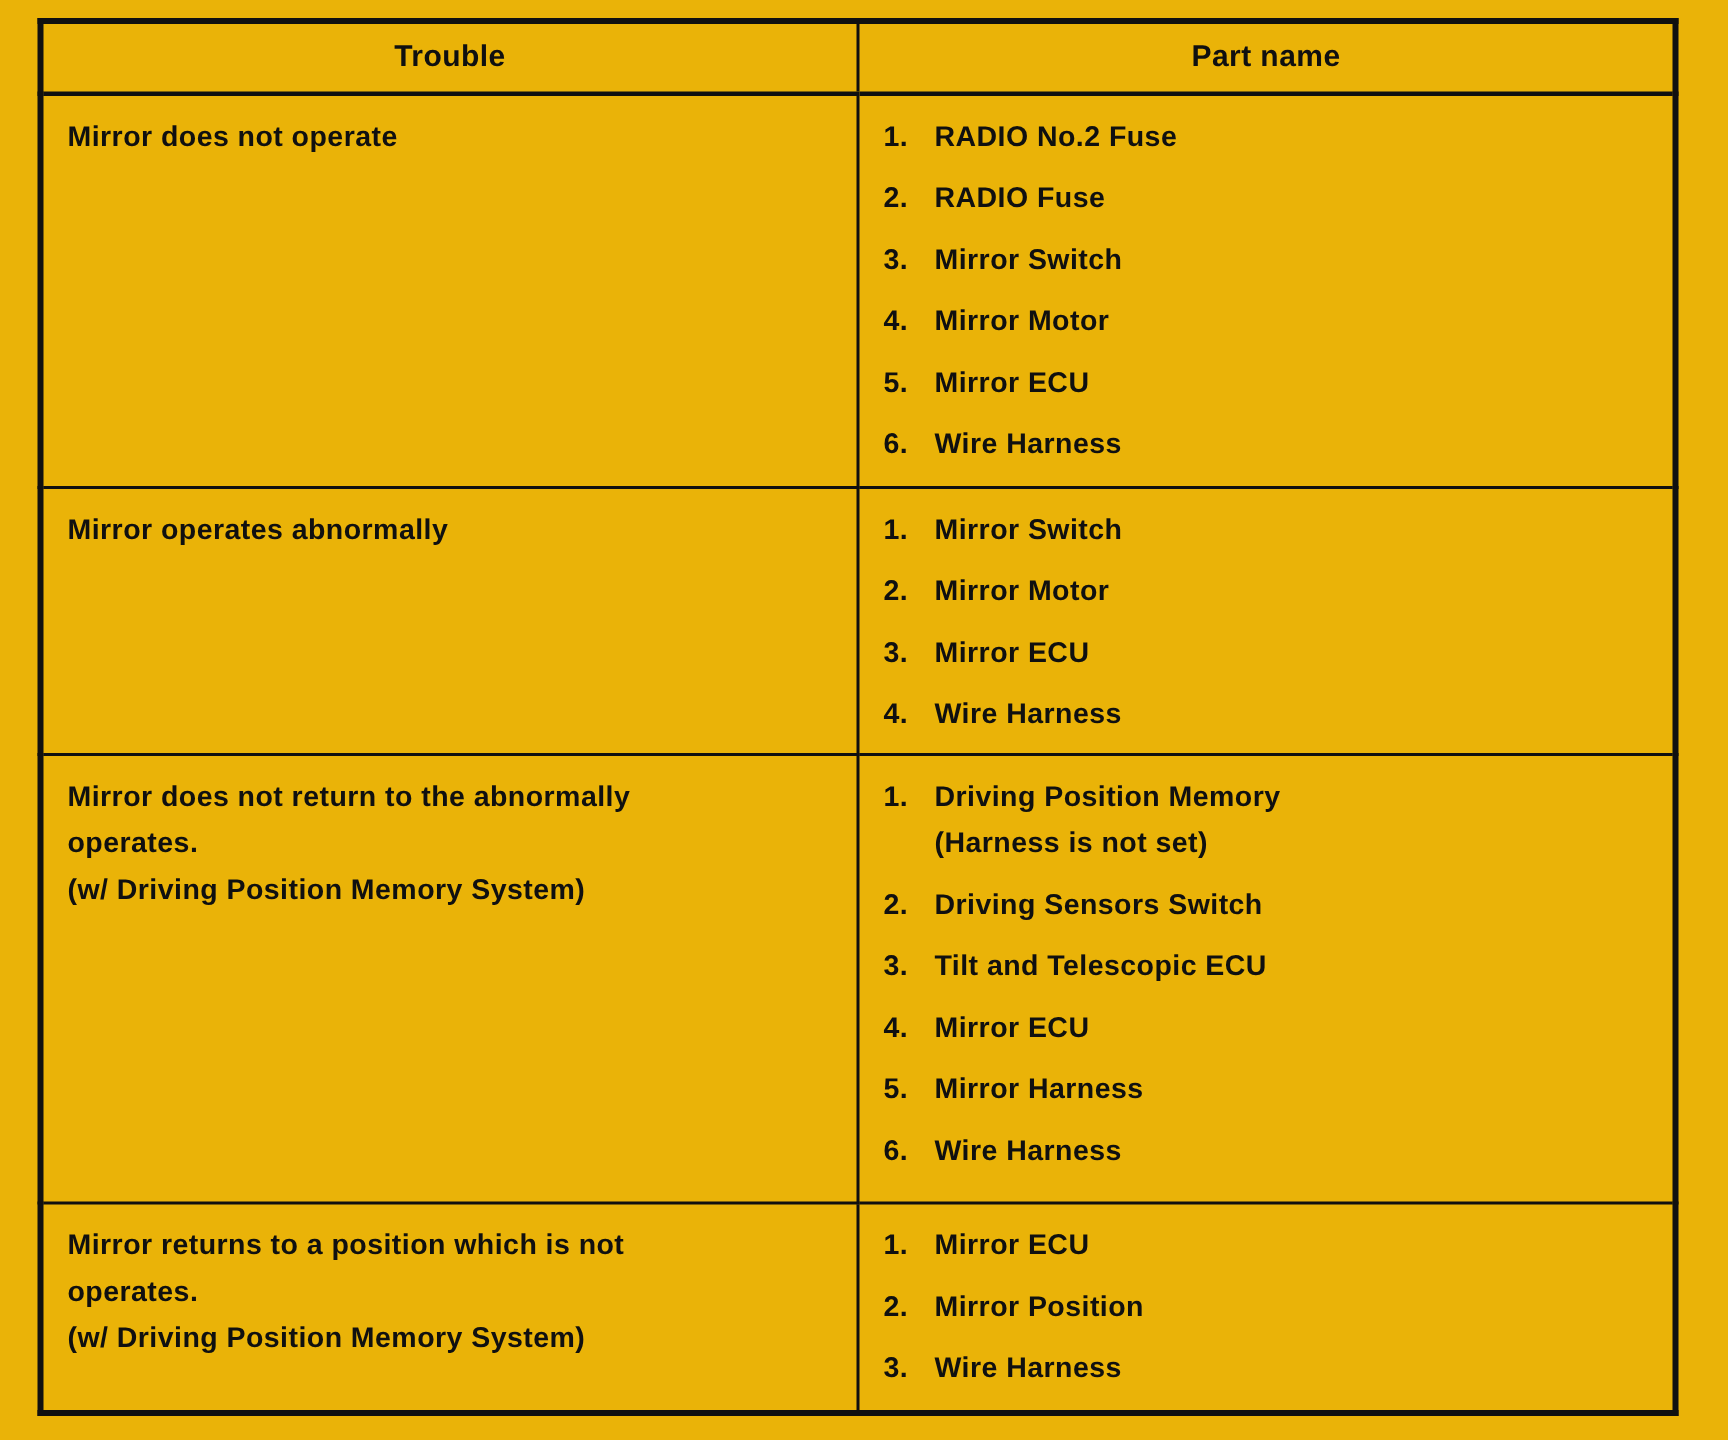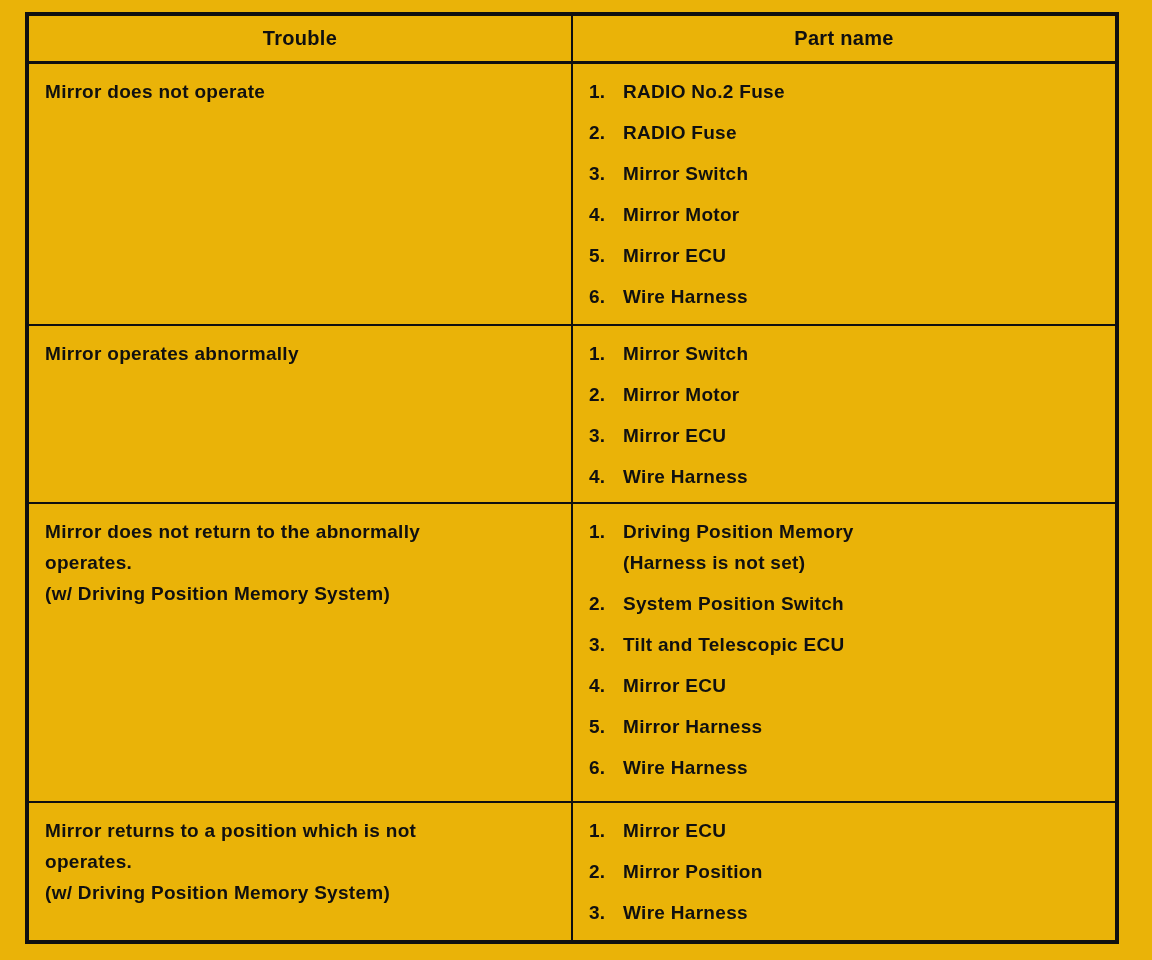--- a/index.html
+++ b/index.html
@@ -171,21 +171,21 @@
             <div class="part-item">
               <span class="part-num">1.</span>
               <span class="part-body">
                 <div>Driving Position Memory</div>
                 <div class="part-note">(Harness is not set)</div>
               </span>
             </div>
             <div class="part-item">
               <span class="part-num">2.</span>
               <span class="part-body">
-                <div>System Position Switch</div>
+                <div>Driving Sensors Switch</div>
               </span>
             </div>
             <div class="part-item">
               <span class="part-num">3.</span>
               <span class="part-body">
                 <div>Tilt and Telescopic ECU</div>
               </span>
             </div>
             <div class="part-item">
               <span class="part-num">4.</span>

